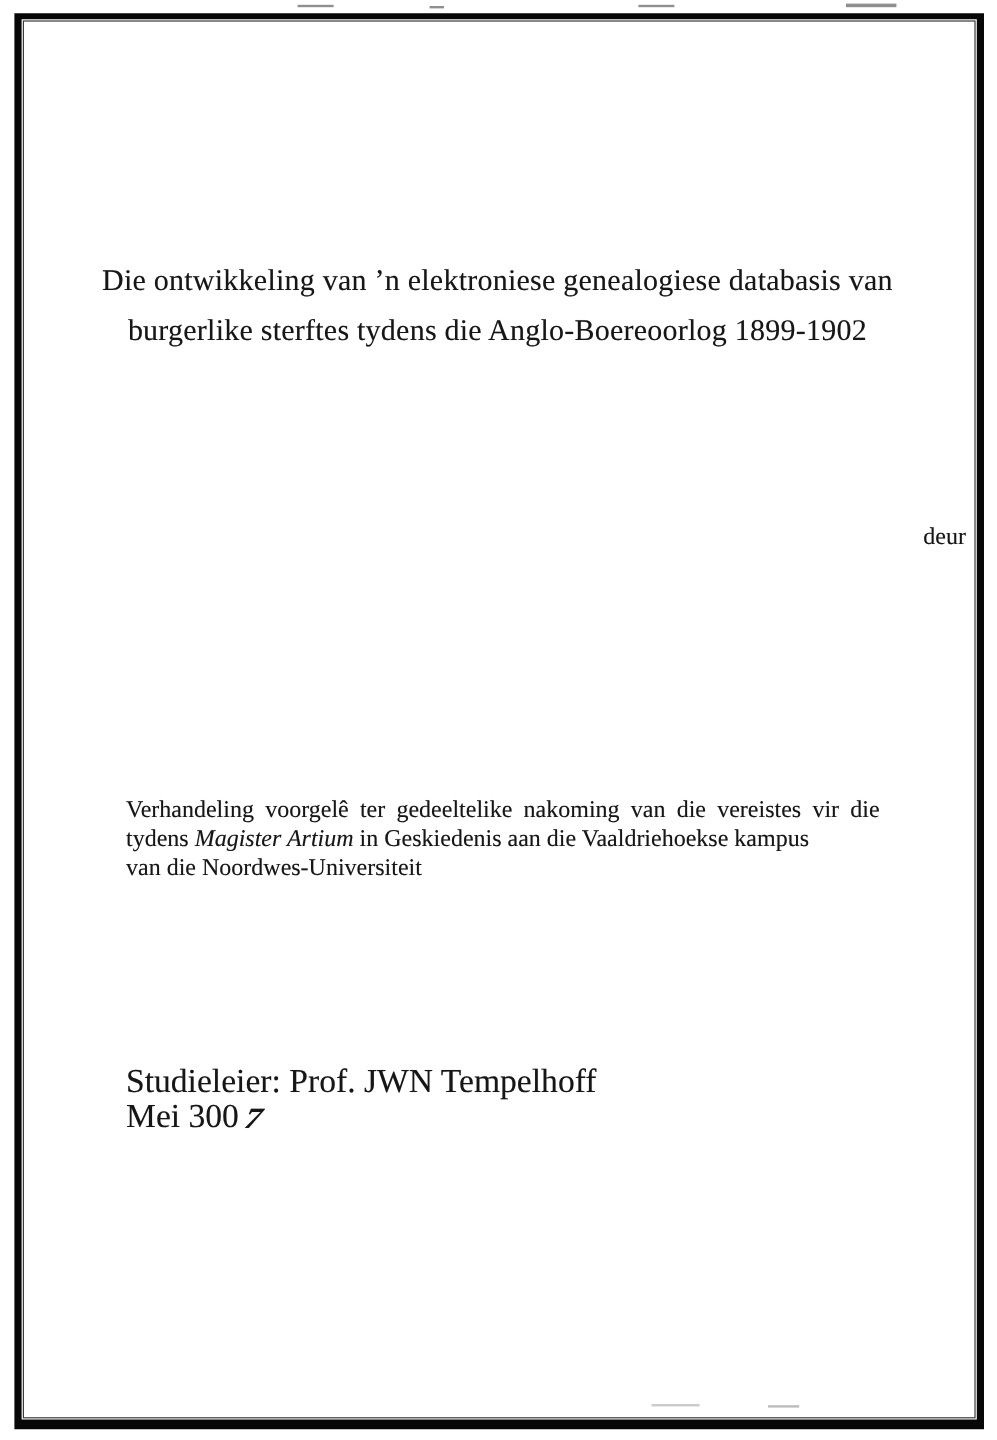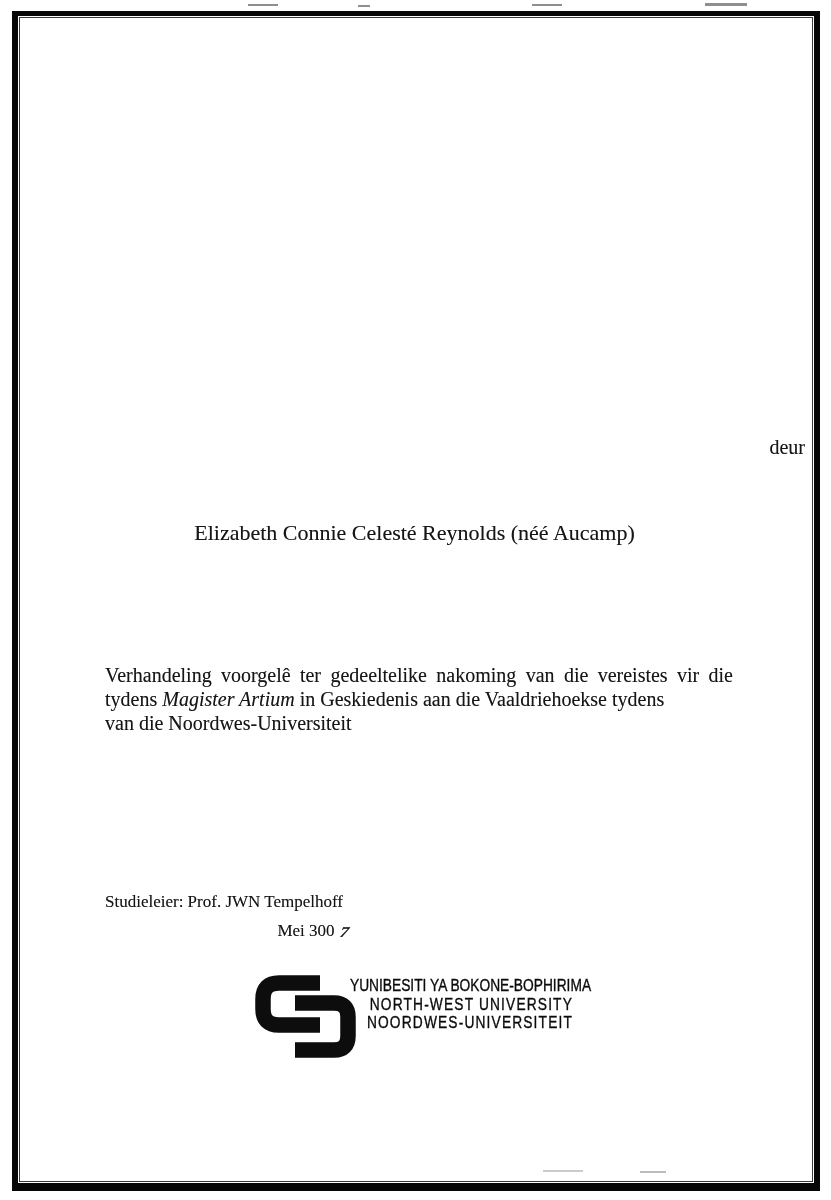--- a/index.html
+++ b/index.html
@@ -44,21 +44,21 @@
     text-align:center; font-size:22px;
   }
   .statement {
     position:absolute; left:105px; top:663px; width:628px;
     font-size:20px; line-height:24px;
   }
   .st-justify { text-align:justify; text-align-last:justify; }
   .statement i { }
   .footer-block {
     position:absolute; left:105px; top:887px;
-    font-size:17px; line-height:29px;text-align:right;
+    font-size:28px; line-height:29px;
   }
   .seven {
     display:inline-block;
     transform:skewX(-22deg) scaleY(.88);
     transform-origin:bottom left;
     font-weight:600;
   }
 
   .logo { position:absolute; left:255px; top:971px; width:320px; height:92px; }
   .logo-mark { position:absolute; left:0; top:2px; }
@@ -82,41 +82,33 @@
     <div class="frame-inner"></div>
   </div>
 
   <div class="artifact a1"></div>
   <div class="artifact a2"></div>
   <div class="artifact a3"></div>
   <div class="artifact a4"></div>
   <div class="artifact a5"></div>
   <div class="artifact a6"></div>
 
+  <div class="title txt">
+    <div>Die ontwikkeling van ’n elektroniese genealogiese databasis van</div>
+    <div>burgerlike sterftes tydens die Anglo-Boereoorlog 1899-1902</div>
+  </div>
 
   <div class="byline txt">deur</div>
 
-  <div class="author txt">Elizabeth Connie Celesté Reynolds (néé Aucamp)</div>
 
   <div class="statement txt">
     <div class="st-justify">Verhandeling voorgelê ter gedeeltelike nakoming van die vereistes vir die</div>
-    <div><span>tydens </span><i>Magister Artium</i><span> in Geskiedenis aan die Vaaldriehoekse tydens</span></div>
+    <div><span>tydens </span><i>Magister Artium</i><span> in Geskiedenis aan die Vaaldriehoekse kampus</span></div>
     <div>van die Noordwes-Universiteit</div>
   </div>
 
   <div class="footer-block txt">
     <div>Studieleier: Prof. JWN Tempelhoff</div>
     <div><span>Mei 300</span><span class="seven">7</span></div>
   </div>
 
-  <div class="logo">
-    <svg class="logo-mark" width="101" height="87" viewBox="0 0 101 87" aria-hidden="true">
-      <path d="M 65,10 H 24 Q 8,10 8,26 V 36 Q 8,52 24,52 H 65" fill="none" stroke="#0d0d0d" stroke-width="15.5" stroke-linecap="butt"></path>
-      <path d="M 40,30 H 79 Q 93,30 93,44 V 63 Q 93,77 79,77 H 40" fill="none" stroke="#0d0d0d" stroke-width="15.5" stroke-linecap="butt"></path>
-    </svg>
-    <div class="logo-text">
-      <div>YUNIBESITI YA BOKONE-BOPHIRIMA</div>
-      <div class="ls">NORTH-WEST UNIVERSITY</div>
-      <div class="ls">NOORDWES-UNIVERSITEIT</div>
-    </div>
-  </div>
 
 </div>
 
 </body></html>

